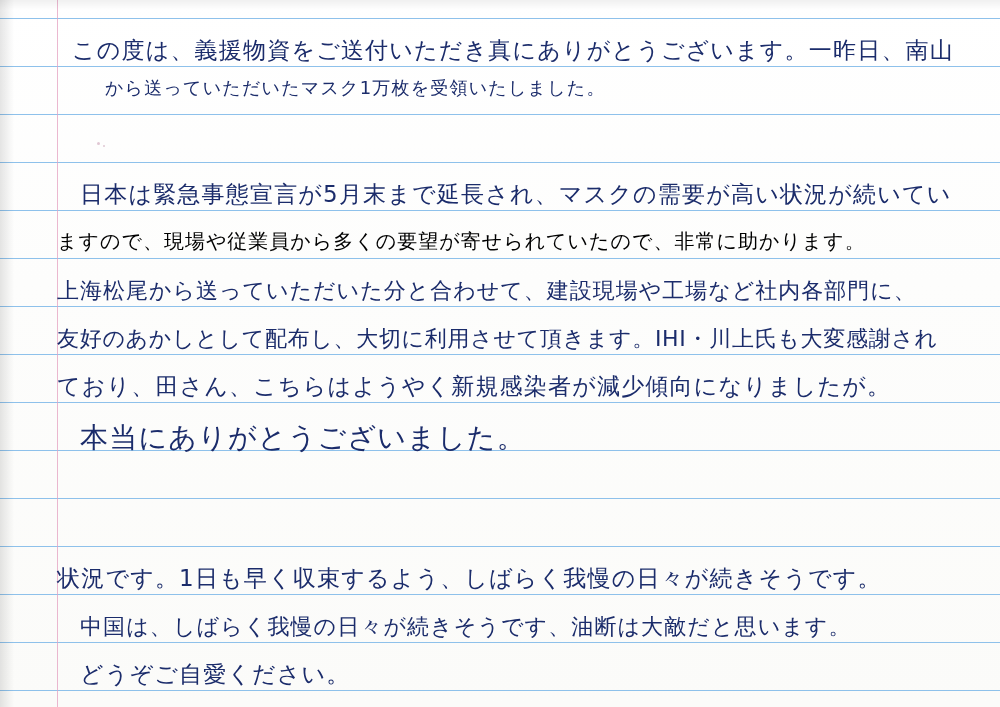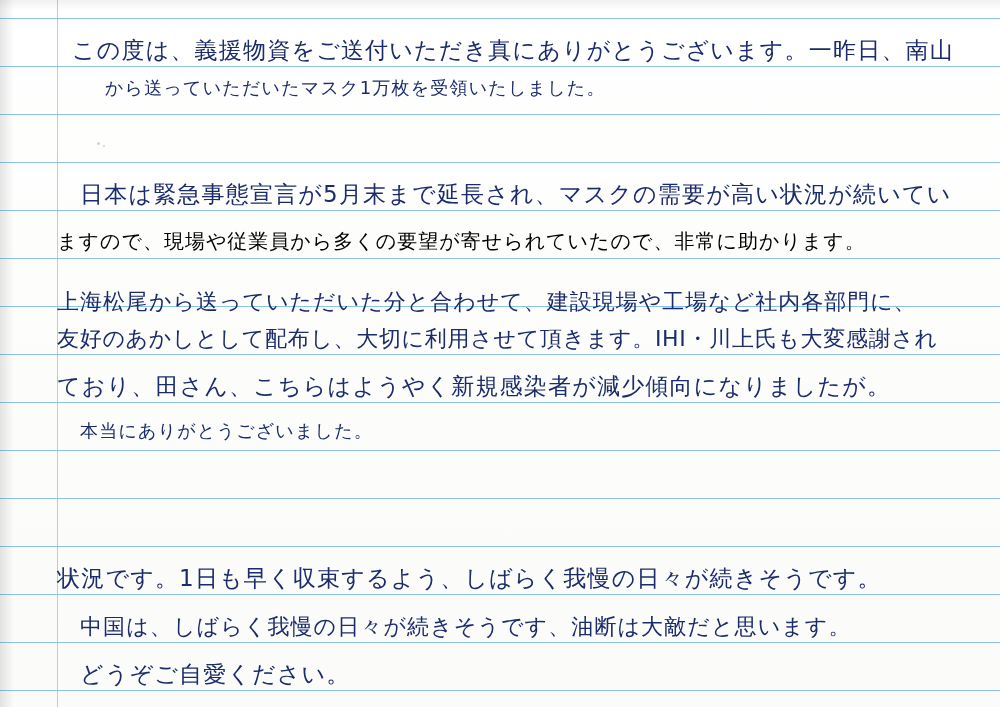--- a/index.html
+++ b/index.html
@@ -109,24 +109,24 @@
   <div class="margin-line" id="margin-line" style="left: 57px; background: rgb(228, 160, 192);"></div>
 
   <div class="speck" style="left:97px; top:142px;"></div>
   <div class="speck" style="left:103px; top:145px; width:2px; height:2px;"></div>
 
   <div class="text-layer" id="text-layer">
       <div class="line" style="left: 72px; top: 35px; font-size: 23px; letter-spacing: 1.2px; color: rgb(27, 44, 107);">この度は、義援物資をご送付いただき真にありがとうございます。一昨日、南山</div>
       <div class="line" style="left: 57px; top: 76px; font-size: 18px; letter-spacing: 1.2px; color: rgb(27, 44, 107); margin-left: 48px;">から送っていただいたマスク1万枚を受領いたしました。</div>
       <div class="line" style="left: 80px; top: 179px; font-size: 23px; letter-spacing: 1.2px; color: rgb(27, 44, 107);">日本は緊急事態宣言が5月末まで延長され、マスクの需要が高い状況が続いてい</div>
       <div class="line" style="left: 57px; top: 228px; font-size: 20px; letter-spacing: 1px; color: #000000;">ますので、現場や従業員から多くの要望が寄せられていたので、非常に助かります。</div>
-      <div class="line" style="left: 57px; top: 276px; font-size: 22px; letter-spacing: 1px; color: rgb(27, 44, 107); margin-top: 11px;">上海松尾から送っていただいた分と合わせて、建設現場や工場など社内各部門に、</div>
+      <div class="line" style="left: 57px; top: 276px; font-size: 22px; letter-spacing: 1px; color: rgb(27, 44, 107);">上海松尾から送っていただいた分と合わせて、建設現場や工場など社内各部門に、</div>
       <div class="line" style="left: 57px; top: 324px; font-size: 22px; letter-spacing: 0.7px; color: rgb(27, 44, 107);">友好のあかしとして配布し、大切に利用させて頂きます。IHI・川上氏も大変感謝され</div>
       <div class="line" style="left: 57px; top: 371px; font-size: 23px; letter-spacing: 1.2px; color: rgb(27, 44, 107);">ており、田さん、こちらはようやく新規感染者が減少傾向になりましたが。</div>
-      <div class="line" style="left: 80px; top: 419px; font-size: 18px; letter-spacing: 1.2px; color: rgb(27, 44, 107);">本当にありがとうございました。</div>
+      <div class="line" style="left: 80px; top: 419px; font-size: 28px; letter-spacing: 1.2px; color: rgb(27, 44, 107);">本当にありがとうございました。</div>
       <div class="line" style="left: 57px; top: 563px; font-size: 23px; letter-spacing: 1.2px; color: rgb(27, 44, 107);">状況です。1日も早く収束するよう、しばらく我慢の日々が続きそうです。</div>
       <div class="line" style="left: 80px; top: 612px; font-size: 22px; letter-spacing: 1.1px; color: rgb(27, 44, 107);">中国は、しばらく我慢の日々が続きそうです、油断は大敵だと思います。</div>
       <div class="line" style="left: 80px; top: 659px; font-size: 23px; letter-spacing: 1.2px; color: rgb(27, 44, 107);">どうぞご自愛ください。</div>
     </div>
 
   <div class="edge-shadow-left"></div>
   <div class="edge-shadow-top"></div>
 </div>
 
 </body></html>

